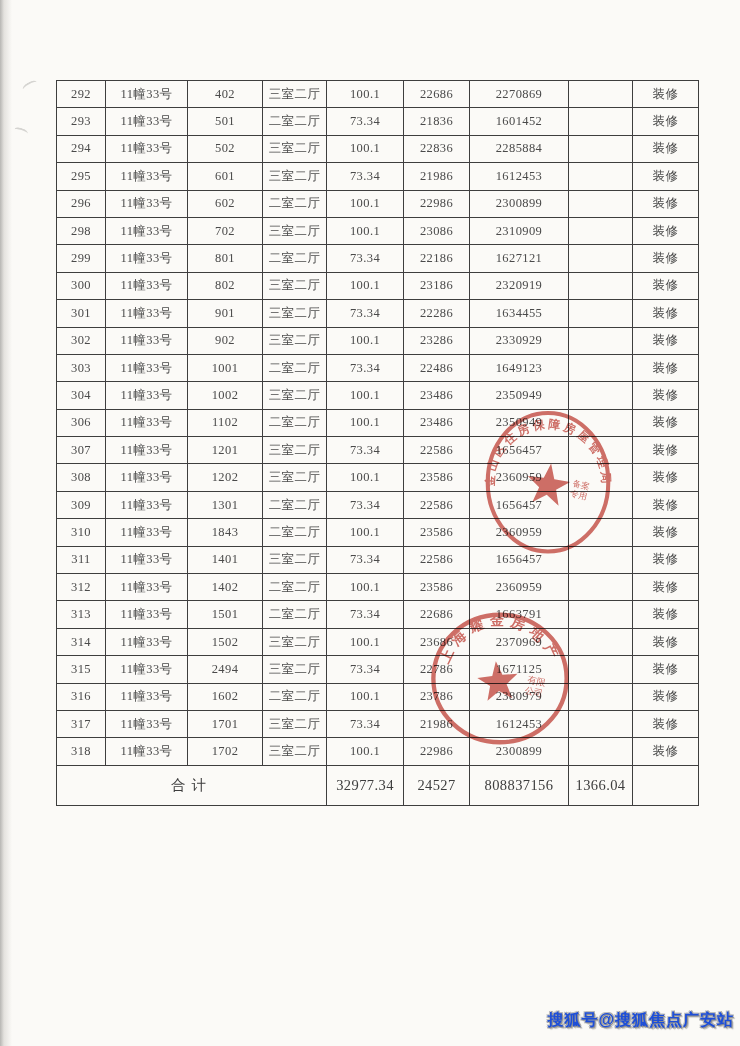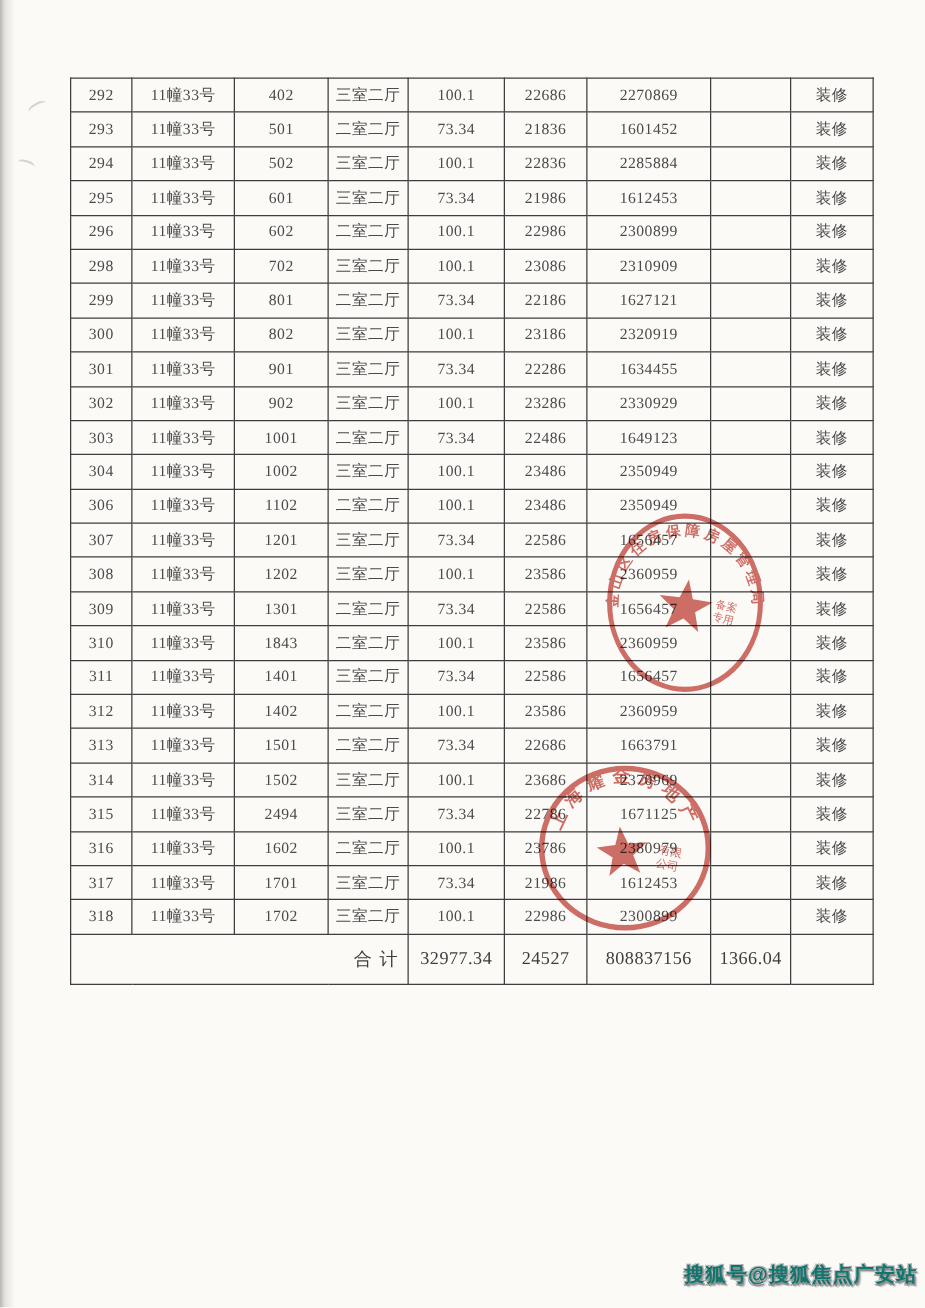--- a/index.html
+++ b/index.html
@@ -13,48 +13,48 @@
     position:absolute;left:0;top:0;width:12px;height:1046px;
     background:linear-gradient(to right,#b7b6b3 0px,#e4e2de 4px,rgba(251,250,247,0) 12px);
     pointer-events:none;
   }
   .scan-mark{position:absolute;border-top:2px solid #c6c5c2;border-radius:60%;opacity:.7;}
   .scan-mark.m1{left:22px;top:82px;width:16px;height:6px;transform:rotate(-28deg);}
   .scan-mark.m2{left:14px;top:128px;width:14px;height:5px;transform:rotate(18deg);}
 
   
   .sheet-table{
-    position:absolute;left:56px;top:62px;width:642px;
+    position:absolute;left:56px;top:80px;width:642px;
     border-collapse:collapse;table-layout:fixed;
     color:#4a4a4a;
     padding-left:20px;
   }
   .sheet-table td{
     border:1.6px solid #3e3e3e;
     padding:0 2px;text-align:center;vertical-align:middle;
     font-size:12.5px;letter-spacing:.4px;
     overflow:hidden;white-space:nowrap;
   }
   .sheet-table tr.data-row{height:27.4px;}
   .sheet-table tr.total-row{height:40px;}
   .sheet-table tr.total-row td{font-size:14.5px;color:#3d3d3d;}
-  .sheet-table tr.total-row td.total-label{letter-spacing:6px;text-align:right;}
+  .sheet-table tr.total-row td.total-label{letter-spacing:6px;}
 
   
   .stamp{position:absolute;opacity:.78;mix-blend-mode:multiply;pointer-events:none;}
   .stamp svg{display:block;}
   .stamp-1{left:476px;top:403px;width:144px;height:162px;}
   .stamp-2{left:427px;top:609px;width:146px;height:140px;}
 
   
   .watermark{
     position:absolute;right:6px;top:1010px;
     font-family:"Liberation Sans","DejaVu Sans",sans-serif;
     font-size:16px;font-weight:bold;letter-spacing:1px;
-    color:#0f766e;
+    color:#1d4ed8;
     text-shadow:1px 1px 0 #8f8f8f,-1px -1px 0 #c2c2c2,1px -1px 0 #a8a8a8,-1px 1px 0 #a8a8a8,2px 2px 1px #bdbdbd;
     white-space:nowrap;
   }
 </style>
 </head>
 <body>
 
 <div class="scan-edge"></div>
 <div class="scan-mark m1"></div>
 <div class="scan-mark m2"></div>

